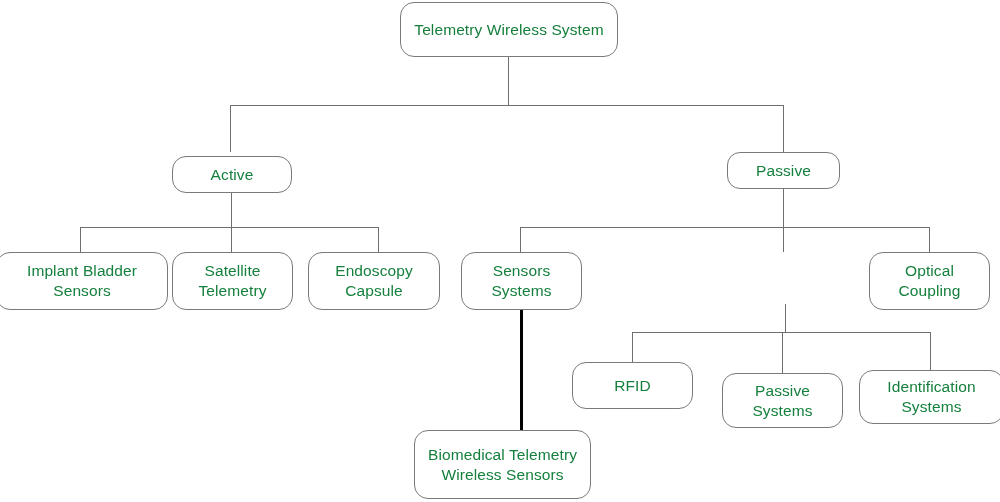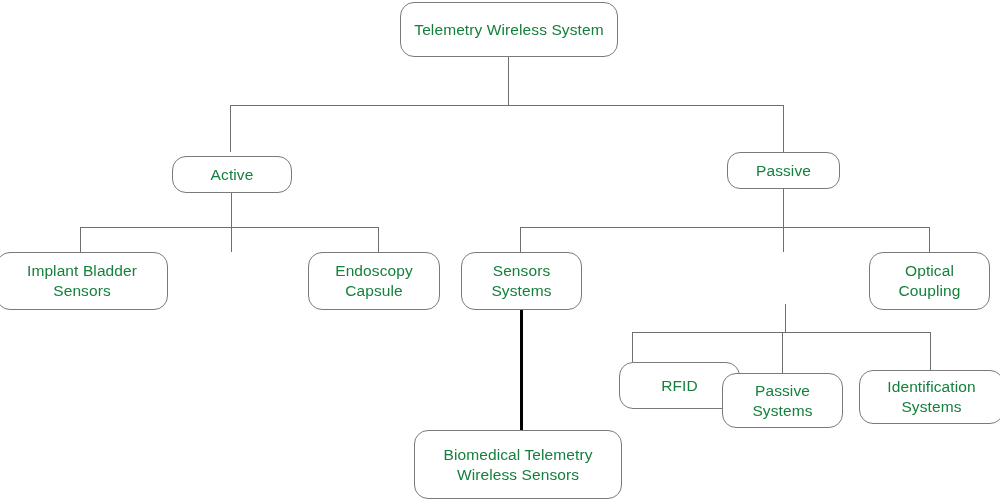--- a/index.html
+++ b/index.html
@@ -78,35 +78,37 @@
 
   <div class="node" style="left:400px; top:2px; width:218px; height:55px;">Telemetry Wireless System</div>
 
   <div class="node" style="left:172px; top:156px; width:120px; height:37px;">Active</div>
 
   <div class="node" style="left:727px; top:152px; width:113px; height:37px;border-radius:13px;">Passive</div>
 
   <div class="node" style="left:-4px; top:252px; width:172px; height:58px;">Implant Bladder
 Sensors</div>
 
+  <div class="node" style="left:172px; top:252px; width:121px; height:58px;">Satellite
+Telemetry</div>
 
   <div class="node" style="left:308px; top:252px; width:132px; height:58px;">Endoscopy
 Capsule</div>
 
   <div class="node" style="left:461px; top:252px; width:121px; height:58px;">Sensors
 Systems</div>
 
 
   <div class="node" style="left:869px; top:252px; width:121px; height:58px;">Optical
 Coupling</div>
 
-  <div class="node" style="left:572px; top:362px; width:121px; height:47px;margin-left:47px;">RFID</div>
+  <div class="node" style="left:572px; top:362px; width:121px; height:47px;">RFID</div>
 
   <div class="node" style="left:722px; top:373px; width:121px; height:55px;">Passive
 Systems</div>
 
   <div class="node" style="left:859px; top:370px; width:145px; height:54px;">Identification
 Systems</div>
 
-  <div class="node" style="left:414px; top:430px; width:208px; height:69px;">Biomedical Telemetry
+  <div class="node" style="left:414px; top:430px; width:177px; height:69px;">Biomedical Telemetry
 Wireless Sensors</div>
 
 </div>
 
 </body></html>

